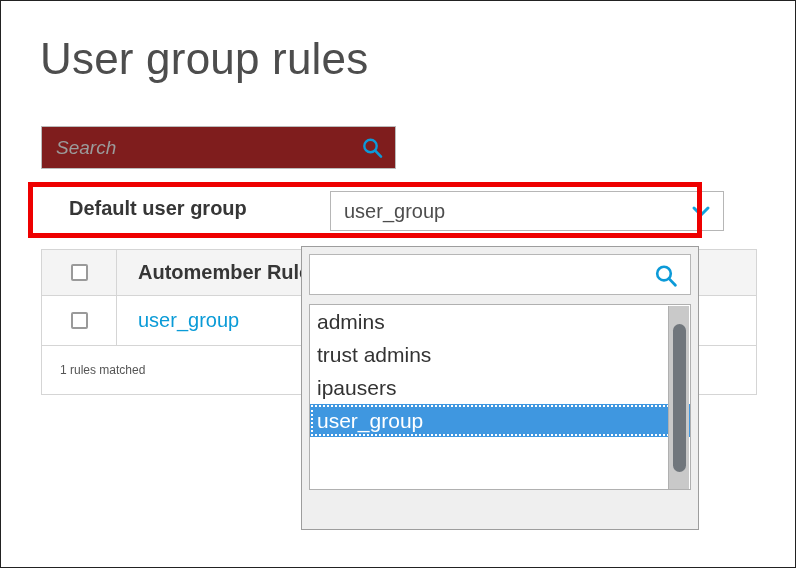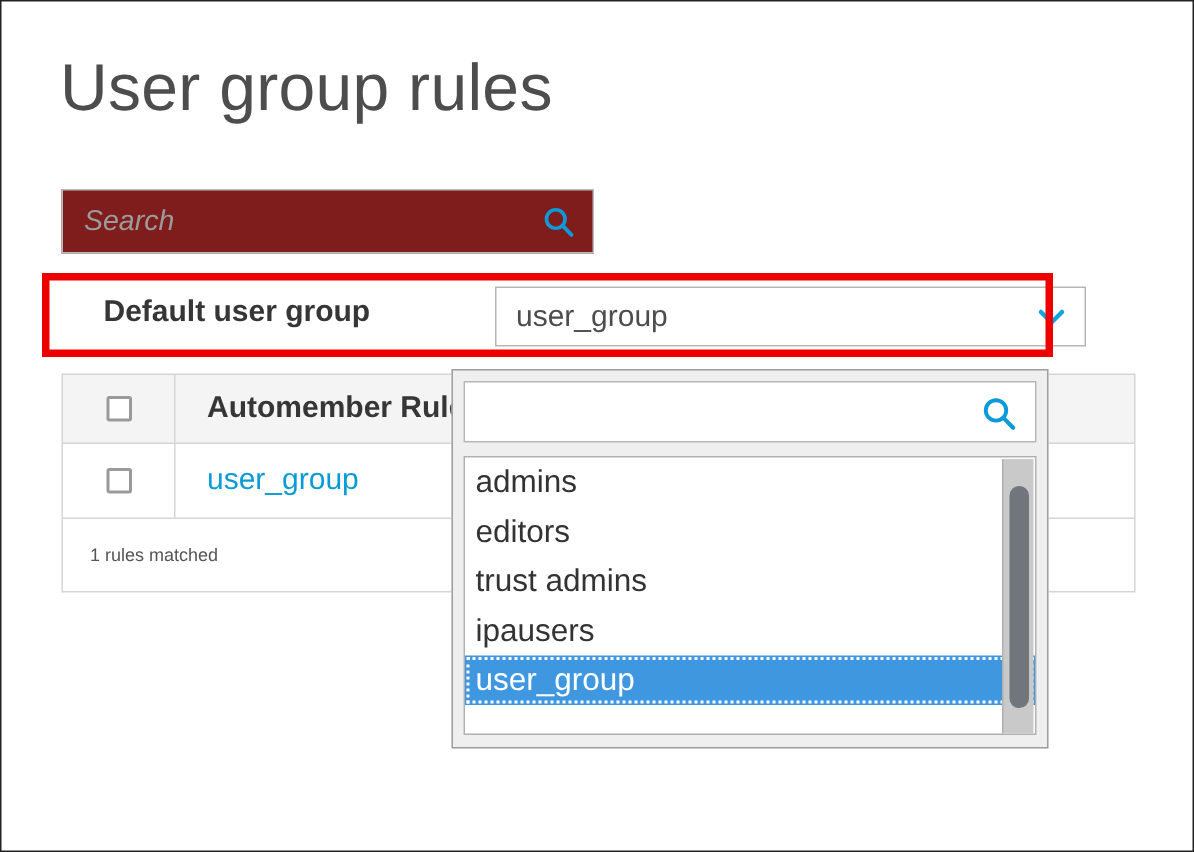--- a/index.html
+++ b/index.html
@@ -189,21 +189,21 @@
     color: #0a9bd7;
     text-decoration: none;
   }
 
   
   #dropdown-panel {
     position: absolute;
     left: 300px;
     top: 245px;
     width: 398px;
-    height: 253px;
+    height: 284px;
     background: #efefef;
     border: 1px solid #9d9d9d;
     box-sizing: border-box;
     z-index: 50;
   }
   #dropdown-search {
     position: absolute;
     left: 7px;
     top: 7px;
     width: 382px;
@@ -334,21 +334,20 @@
       <span class="mag-icon">
         <svg width="24" height="24" viewBox="0 0 24 24" aria-hidden="true">
           <circle cx="10" cy="9.6" r="6.8" fill="none" stroke="#0c9ad8" stroke-width="2.6"></circle>
           <line x1="15" y1="14.6" x2="21.4" y2="21.2" stroke="#0c9ad8" stroke-width="2.8" stroke-linecap="round"></line>
         </svg>
       </span>
     </div>
 
     <div id="option-list">
       <div class="option">admins</div>
-      <div class="option">editors</div>
       <div class="option">trust admins</div>
       <div class="option">ipausers</div>
       <div class="option selected">user_group</div>
 
       <div id="list-scrollbar">
         <div id="list-scrollbar-thumb"></div>
       </div>
     </div>
 
   </div>

